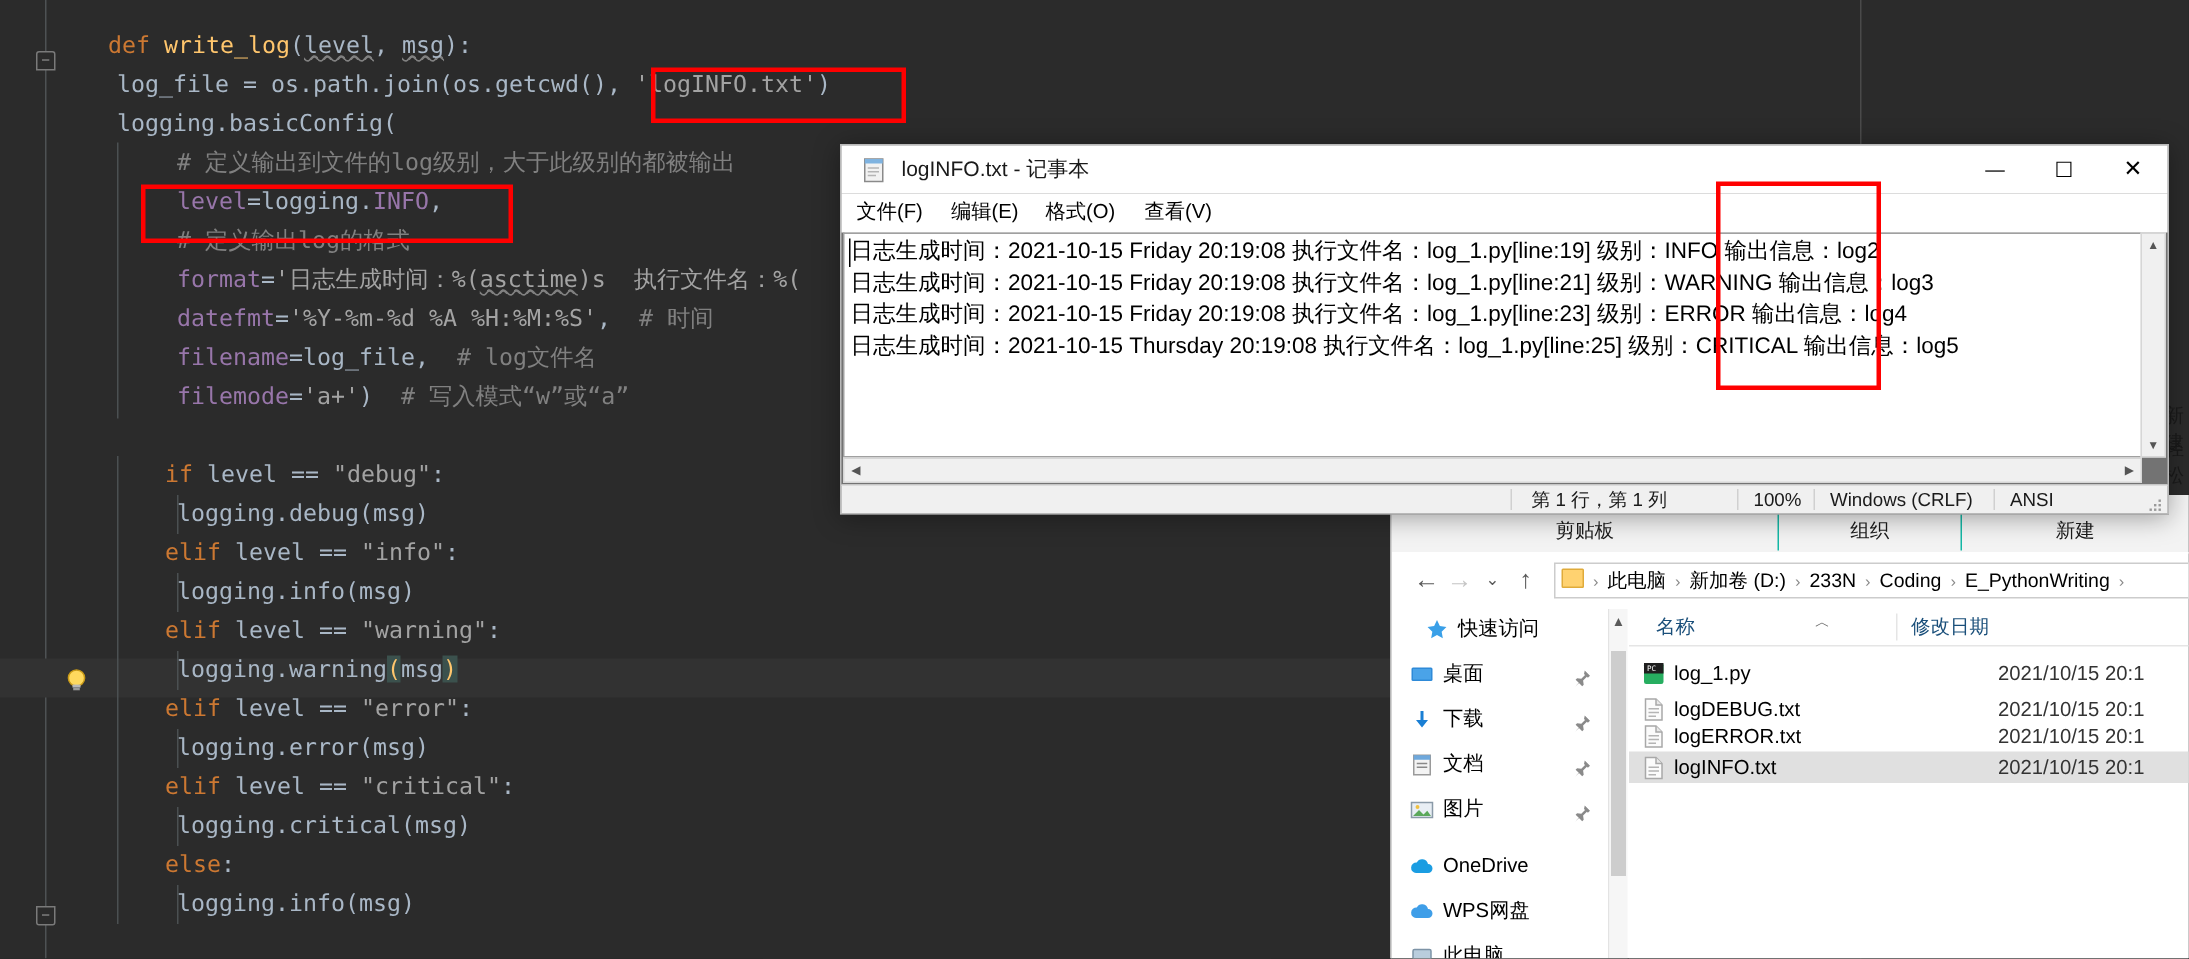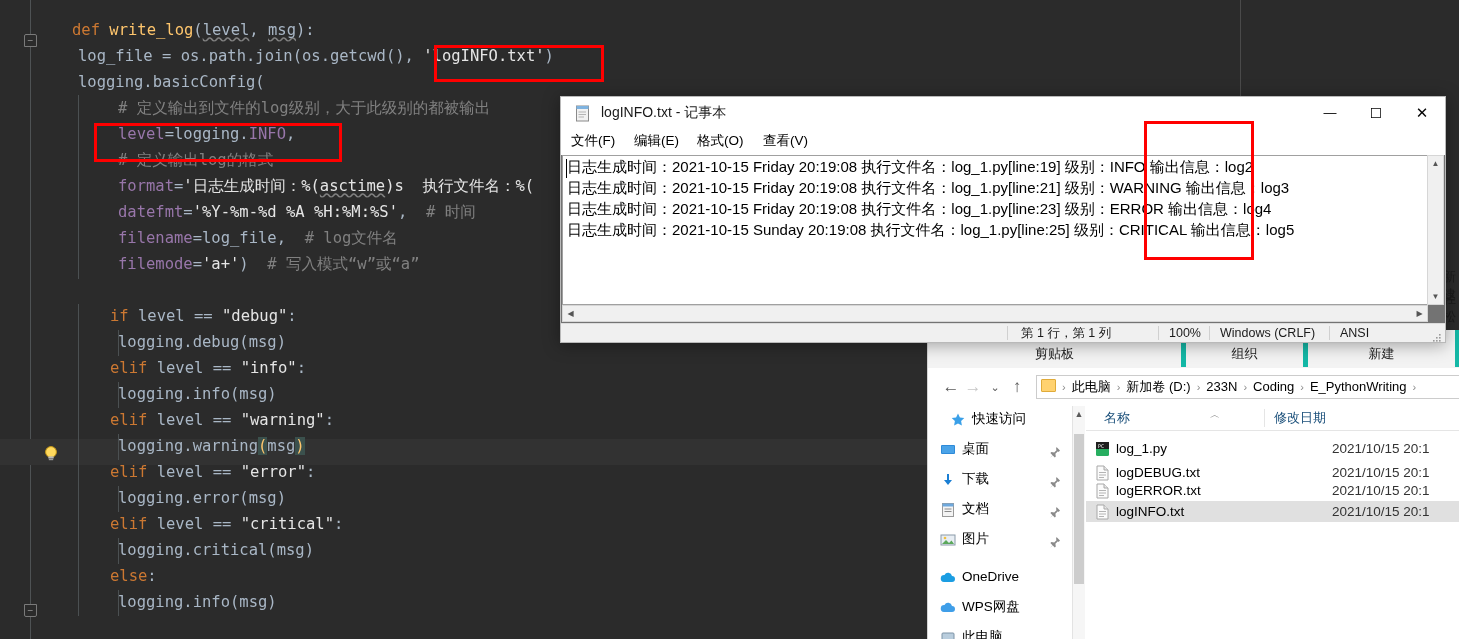--- a/index.html
+++ b/index.html
@@ -18,21 +18,21 @@
   #code{
     position:absolute;left:0;top:0;width:1240px;height:639px;
     font-family:"DejaVu Sans Mono","Liberation Mono",monospace;
     font-size:15.5px;line-height:26px;color:#a9b7c6;white-space:pre;
   }
   .cl{position:absolute;left:0;width:1240px;height:26px;}
   .ct{position:absolute;left:0;white-space:pre;}
   .kw{color:#cc7832;margin-left:32px;}
   .fn{color:#ffc66d;}
   .id{color:#a9b7c6;}
-  .str{color:#e5e5e5;text-align:right;}
+  .str{color:#a3a3a3;text-align:right;}
   .cmt{color:#808080;}
   .pnk{color:#9876aa;}
   .curline{background:#323232;}
   .brkt{color:#ffc66d;background:#3b514d;}
   .sqig{text-decoration:underline wavy #808080;text-decoration-skip-ink:none;}
   .indent-guide{position:absolute;width:1px;background:#4b5052;}
 
   .fold{
     position:absolute;left:24px;width:13px;height:13px;
     border:1px solid #7a7a7a;color:#9a9a9a;font-size:10px;line-height:11px;
@@ -49,21 +49,21 @@
     position:absolute;left:927px;top:330px;width:532px;height:309px;
     background:#ffffff;border-left:1px solid #d4d4d4;overflow:hidden;
     font-size:13.5px;color:#000;
   }
   #ribbon{
     position:absolute;left:0;top:0;width:532px;height:38px;background:#f3f3f3;
     border-bottom:1px solid #d9d9d9;
   }
   .ribbon-group{
     position:absolute;top:0;height:37px;line-height:48px;text-align:center;
-    font-size:13px;color:#1a1a1a;border-right:5px solid #14b8a6;box-sizing:border-box;
+    font-size:13px;color:#1a1a1a;border-right:1px solid #14b8a6;box-sizing:border-box;
   }
   #addressbar{position:absolute;left:0;top:38px;width:532px;height:38px;background:#fff;}
   .navbtn{position:absolute;top:8px;width:22px;height:22px;text-align:center;line-height:22px;font-size:17px;color:#5a5a5a;}
   .navbtn.dim{color:#c6c6c6;}
   #crumbbox{
     position:absolute;left:60px;top:7px;width:478px;height:24px;
     border:1px solid #cccccc;background:#fff;box-sizing:border-box;
     font-size:13px;line-height:22px;color:#000;white-space:nowrap;overflow:hidden;
   }
   .crumb{display:inline-block;padding:0 2px;}
@@ -330,21 +330,21 @@
     <div class="mi" style="left:136px;">格式(O)</div>
     <div class="mi" style="left:202px;">查看(V)</div>
     <div class="mi" style="left:265px;margin-top:32px;">帮助(H)</div>
   </div>
 
   <div id="np-body">
     <div id="np-caret"></div>
     <div class="nline" style="top:2px;">日志生成时间：2021-10-15 Friday 20:19:08  执行文件名：log_1.py[line:19] 级别：INFO  输出信息：log2</div>
     <div class="nline" style="top:23px;">日志生成时间：2021-10-15 Friday 20:19:08  执行文件名：log_1.py[line:21] 级别：WARNING  输出信息：log3</div>
     <div class="nline" style="top:44px;">日志生成时间：2021-10-15 Friday 20:19:08  执行文件名：log_1.py[line:23] 级别：ERROR  输出信息：log4</div>
-    <div class="nline" style="top:65px;">日志生成时间：2021-10-15 Sunday 20:19:08  执行文件名：log_1.py[line:25] 级别：CRITICAL  输出信息：log5</div>
+    <div class="nline" style="top:65px;">日志生成时间：2021-10-15 Thursday 20:19:08  执行文件名：log_1.py[line:25] 级别：CRITICAL  输出信息：log5</div>
   </div>
 
   <div id="np-vscroll">
     <div class="sbarrow" style="top:0;">▲</div>
     <div class="sbarrow" style="bottom:0;">▼</div>
   </div>
 
   <div id="np-hscroll">
     <div class="hsarrow" style="left:0;">◀</div>
     <div class="hsarrow" style="right:0;">▶</div>

